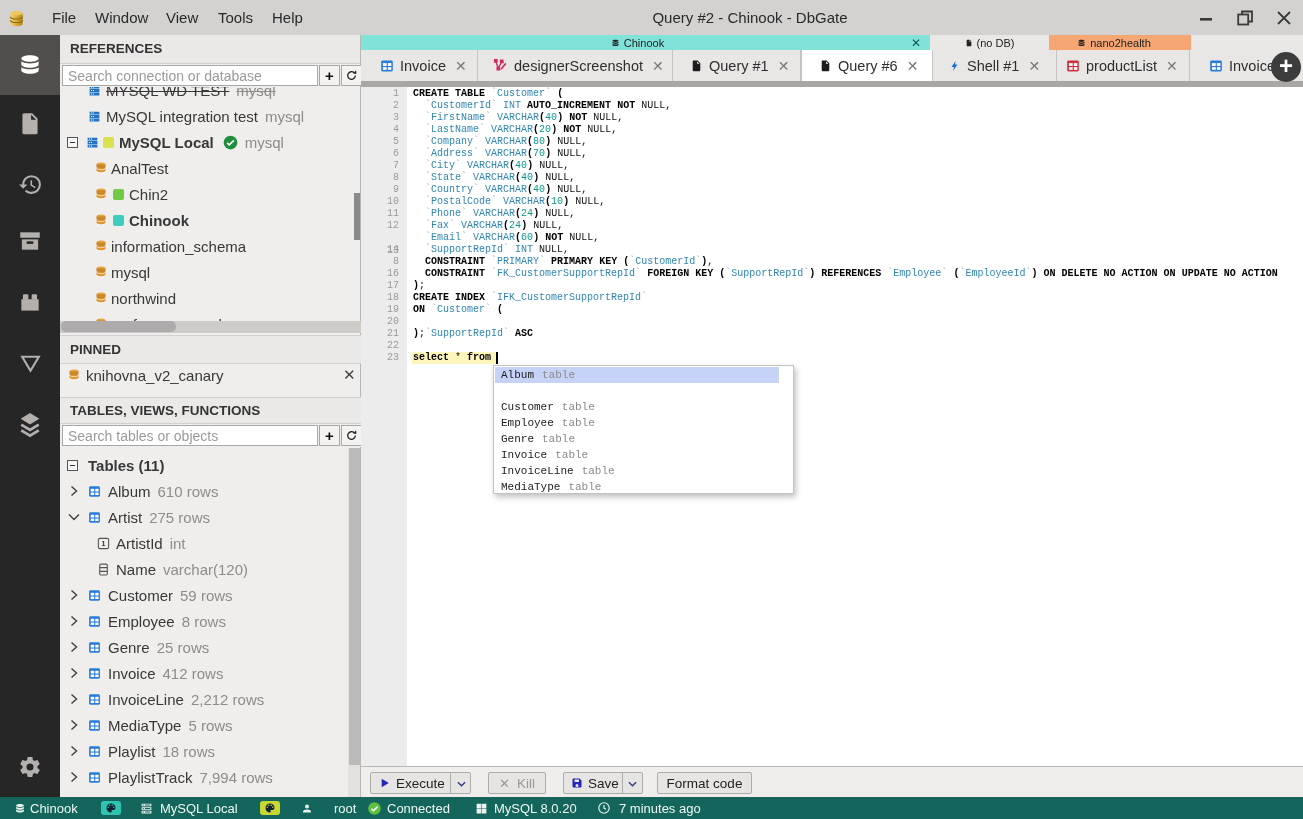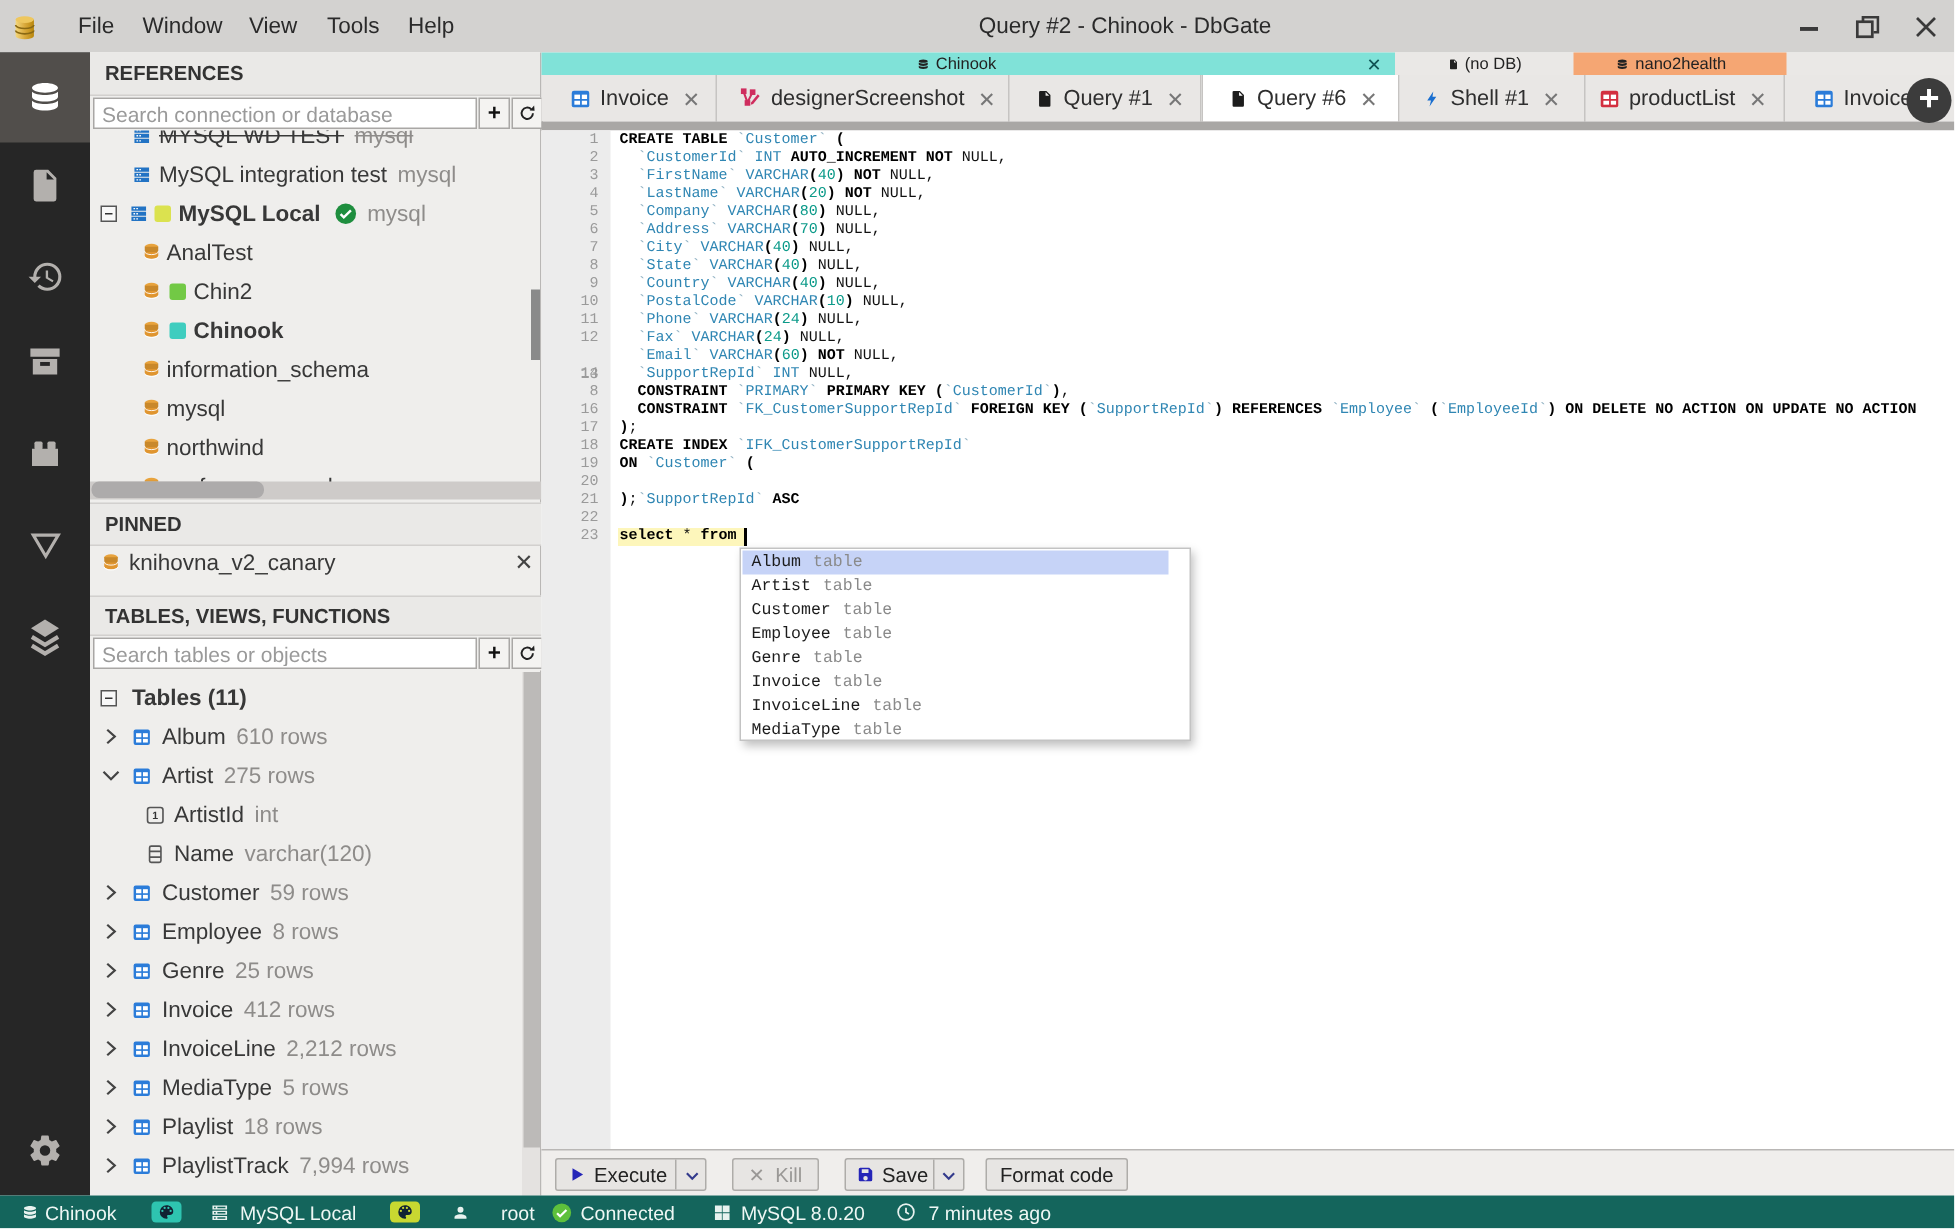--- a/index.html
+++ b/index.html
@@ -636,21 +636,20 @@
       <div class="cline" style="top:181px">  <b>CONSTRAINT</b> <span class="bt">`</span><span class="id">FK_CustomerSupportRepId</span><span class="bt">`</span> <b>FOREIGN</b> <b>KEY</b> <b>(</b><span class="bt">`</span><span class="id">SupportRepId</span><span class="bt">`</span><b>)</b> <b>REFERENCES</b> <span class="bt">`</span><span class="id">Employee</span><span class="bt">`</span> <b>(</b><span class="bt">`</span><span class="id">EmployeeId</span><span class="bt">`</span><b>)</b> <b>ON</b> <b>DELETE</b> <b>NO</b> <b>ACTION</b> <b>ON</b> <b>UPDATE</b> <b>NO</b> <b>ACTION</b></div>
       <div class="cline" style="top:193px"><b>)</b>;</div>
       <div class="cline" style="top:205px"><b>CREATE</b> <b>INDEX</b> <span class="bt">`</span><span class="id">IFK_CustomerSupportRepId</span><span class="bt">`</span></div>
       <div class="cline" style="top:217px"><b>ON</b> <span class="bt">`</span><span class="id">Customer</span><span class="bt">`</span> <b>(</b></div>
       <div class="cline" style="top:241px">  <span class="bt">`</span><span class="id">SupportRepId</span><span class="bt">`</span> <b>ASC</b></div>
       <div class="cline" style="top:241px"><b>)</b>;</div>
       <div class="cline" style="top:253px"></div>
       <div class="cline" style="top:265px"><b>select</b> * <b>from</b> </div>
     <div id="ac">
       <div class="acrow acsel" style="top:1px"><span>Album</span><span class="m" style="margin-left:8px">table</span></div>
-      <div class="acrow" style="top:17px"><span>Artist</span><span class="m" style="margin-left:8px">table</span></div>
       <div class="acrow" style="top:33px"><span>Customer</span><span class="m" style="margin-left:8px">table</span></div>
       <div class="acrow" style="top:49px"><span>Employee</span><span class="m" style="margin-left:8px">table</span></div>
       <div class="acrow" style="top:65px"><span>Genre</span><span class="m" style="margin-left:8px">table</span></div>
       <div class="acrow" style="top:81px"><span>Invoice</span><span class="m" style="margin-left:8px">table</span></div>
       <div class="acrow" style="top:97px"><span>InvoiceLine</span><span class="m" style="margin-left:8px">table</span></div>
       <div class="acrow" style="top:113px"><span>MediaType</span><span class="m" style="margin-left:8px">table</span></div>
     </div>
   </div>
   <div id="toolbar">
     <div class="tbtn" style="left:9px;width:101px">

